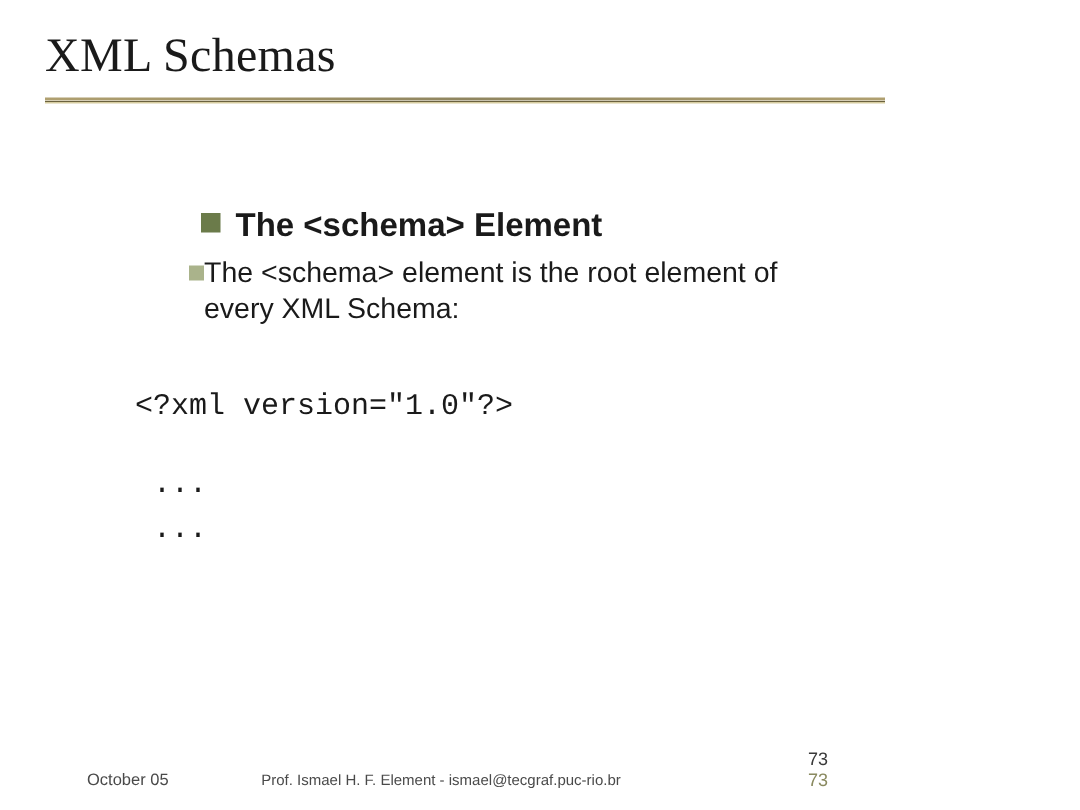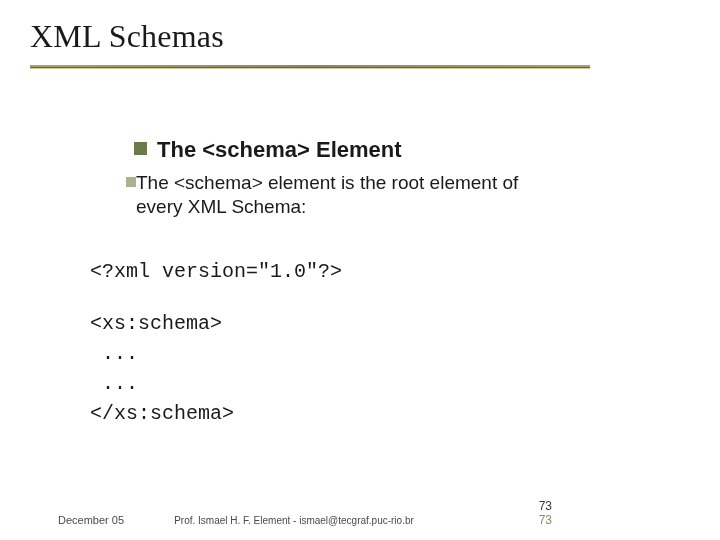--- a/index.html
+++ b/index.html
@@ -137,26 +137,26 @@
     <div class="bullet-row">
       <div class="bullet-square"></div>
       <div class="bullet-text-main">The &lt;schema&gt; Element</div>
     </div>
 
     <div class="sub-row">
       <div class="bullet-square sub"></div>
       <div class="bullet-text-sub">The &lt;schema&gt; element is the root element of every XML Schema:</div>
     </div>
 
-    <div class="code-block"><div>&lt;?xml version="1.0"?&gt;</div><div class="gap"></div><div>&lt;xs:schema&gt;</div><div> ...</div><div> ...</div><div>&lt;/xs:schema&gt;</div></div>
+    <div class="code-block"><div>&lt;?xml version="1.0"?&gt;</div><div class="gap"></div><div> ...</div><div> ...</div></div>
 
   </div>
 
   <div class="footer">
-    <div class="footer-date">December 05</div>
+    <div class="footer-date">October 05</div>
     <div class="footer-center">Prof. Ismael H. F. Element - ismael@tecgraf.puc-rio.br</div>
     <div class="footer-pagenums">
       <div>73</div>
       <div class="pn2">73</div>
     </div>
   </div>
 
 </div>
 
 </body></html>

